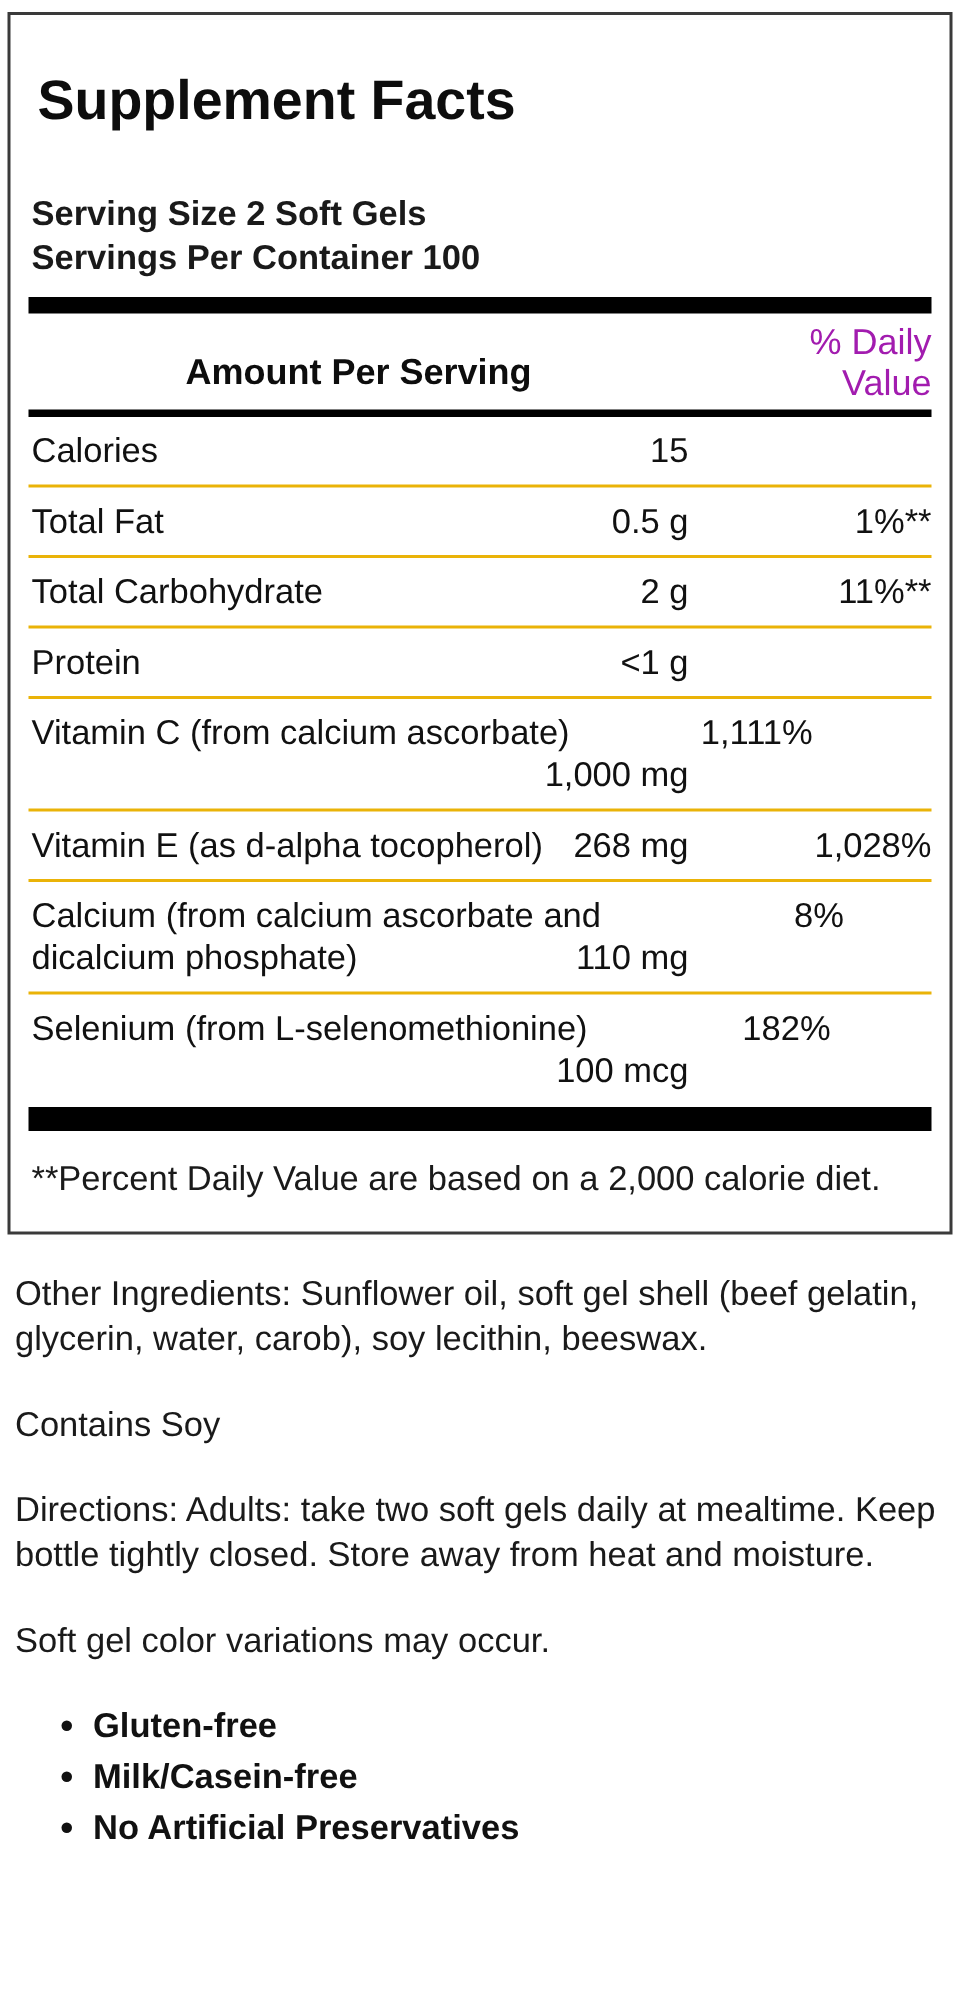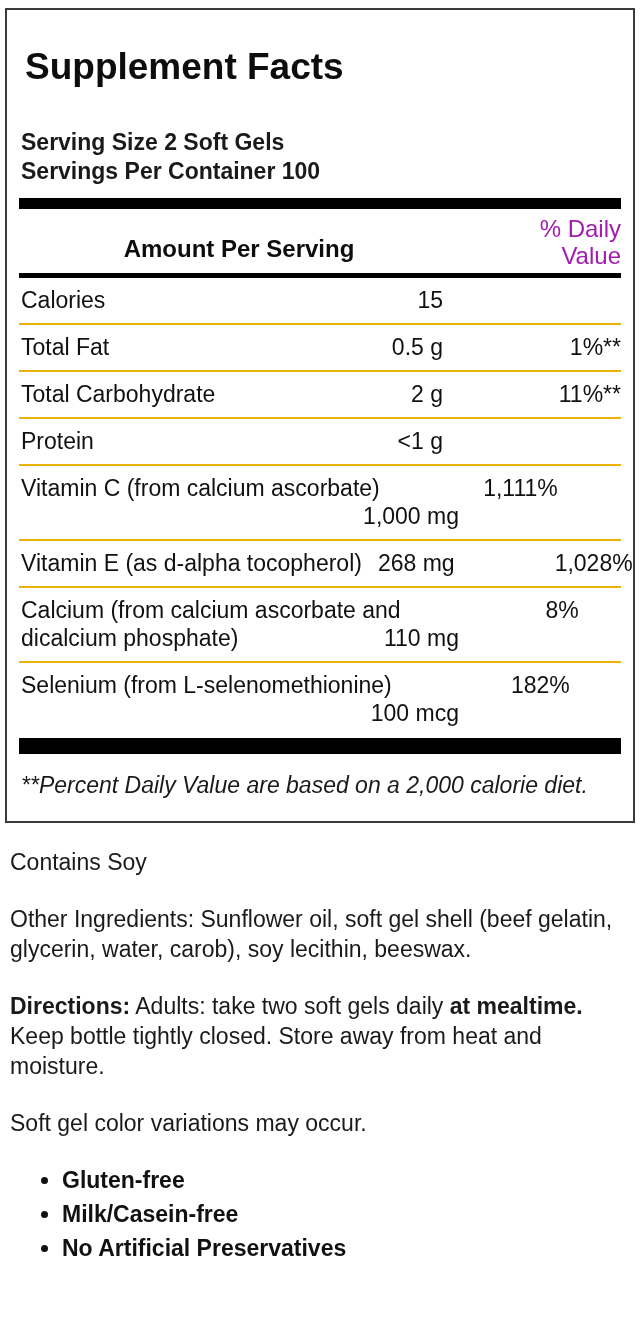--- a/index.html
+++ b/index.html
@@ -67,51 +67,49 @@
   }
 
   .rows { }
   .row { padding: 8px 0 9px 2px; }
   .row + .row { border-top: 2px solid #eab308; }
   .row-line {
     display: flex;
     align-items: center;
     font-size: 23px;
     line-height: 28px;
-    gap: 16px;
   }
   .cell-name   { white-space: pre; }
   .cell-amount { margin-left: auto; text-align: right; white-space: pre; }
   .cell-dv     { width: 162px; flex: none; text-align: right; white-space: pre; }
   .row-line2 {
     display: flex;
     align-items: baseline;
     font-size: 23px;
     line-height: 28px;
     padding-right: 162px;
   }
   .cell-amount-below { margin-left: auto; white-space: pre; }
 
   .footnote {
     font-size: 23px;
     line-height: 28px;
     padding: 17px 0 22px 2px;
     color: #1a1a1a;
-    font-style: italic;
   }
 
   
   .details {
     margin: 24px 10px 0 10px;
     font-size: 23px;
     line-height: 30px;
     color: #1a1a1a;
   }
   .details p { margin: 0 0 27px 0; }
-  .bold { font-weight: bold; }
+  .bold { font-weight: normal; }
   ul.feature-list {
     margin: 0 0 0 0;
     padding: 0 0 0 48px;
     list-style: disc;
   }
   ul.feature-list li {
     font-size: 23px;
     line-height: 30px;
     margin: 4px;
     color: #111111;
@@ -210,23 +208,23 @@
         </div>
       </div>
 
     <div class="bar bar-bottom"></div>
 
     <div class="footnote">**Percent Daily Value are based on a 2,000 calorie diet.</div>
   </div>
 
   <div class="details">
 
+    <p>Other Ingredients: Sunflower oil, soft gel shell (beef gelatin, glycerin, water, carob), soy lecithin, beeswax.</p>
+
     <p>Contains Soy</p>
-
-    <p>Other Ingredients: Sunflower oil, soft gel shell (beef gelatin, glycerin, water, carob), soy lecithin, beeswax.</p>
 
     <p><span class="bold">Directions:</span><span> Adults: take two soft gels daily </span><span class="bold">at mealtime.</span><span> Keep bottle tightly closed. Store away from heat and moisture.</span></p>
 
     <p>Soft gel color variations may occur.</p>
 
     <ul class="feature-list">
         <li class="li-bold">Gluten-free</li>
         <li class="li-bold">Milk/Casein-free</li>
         <li class="li-bold">No Artificial Preservatives</li>
       </ul>

